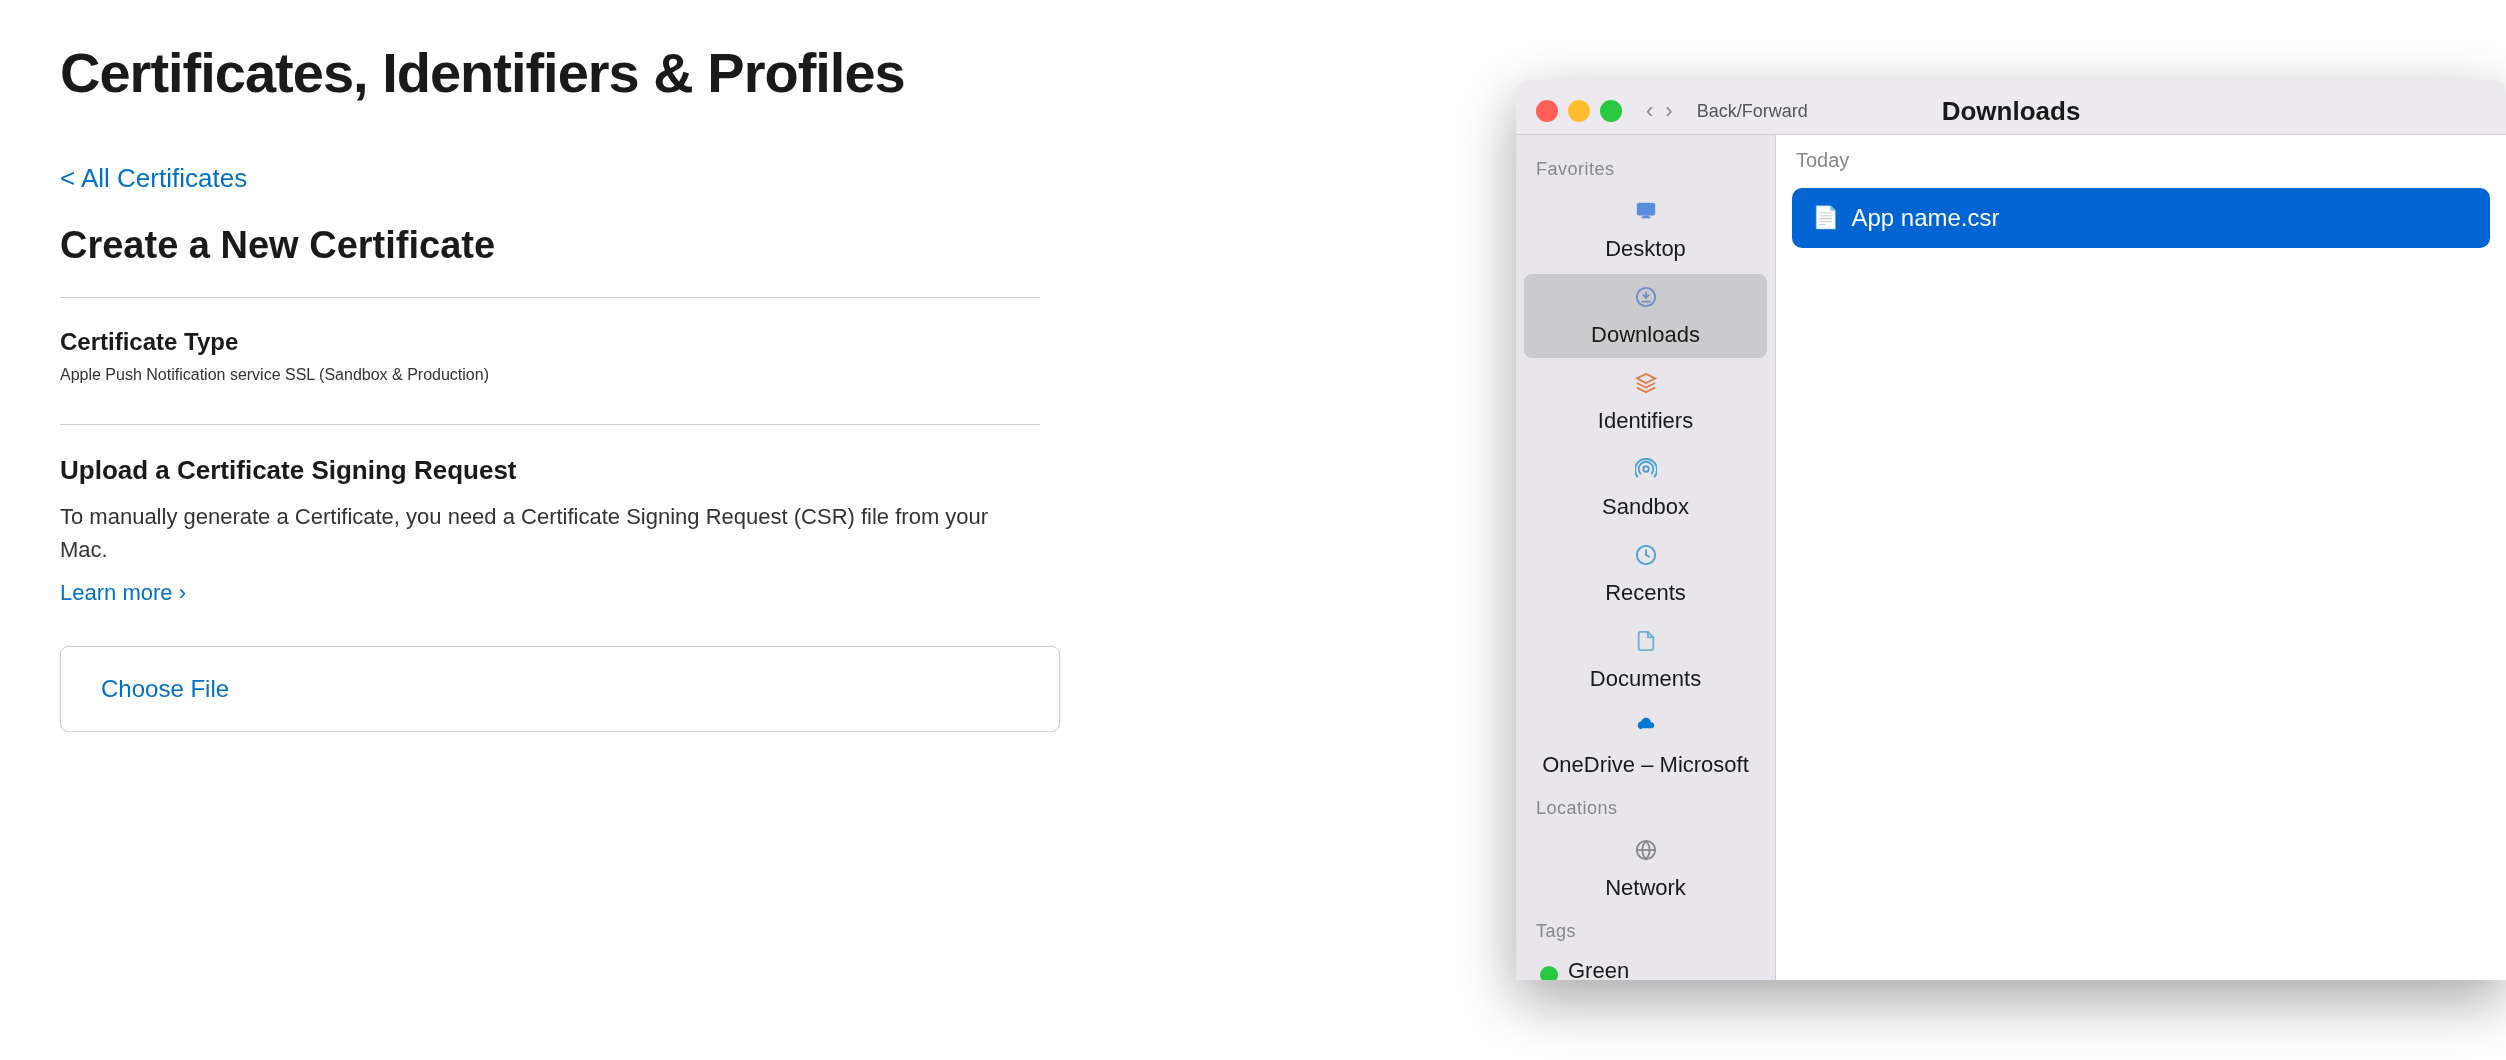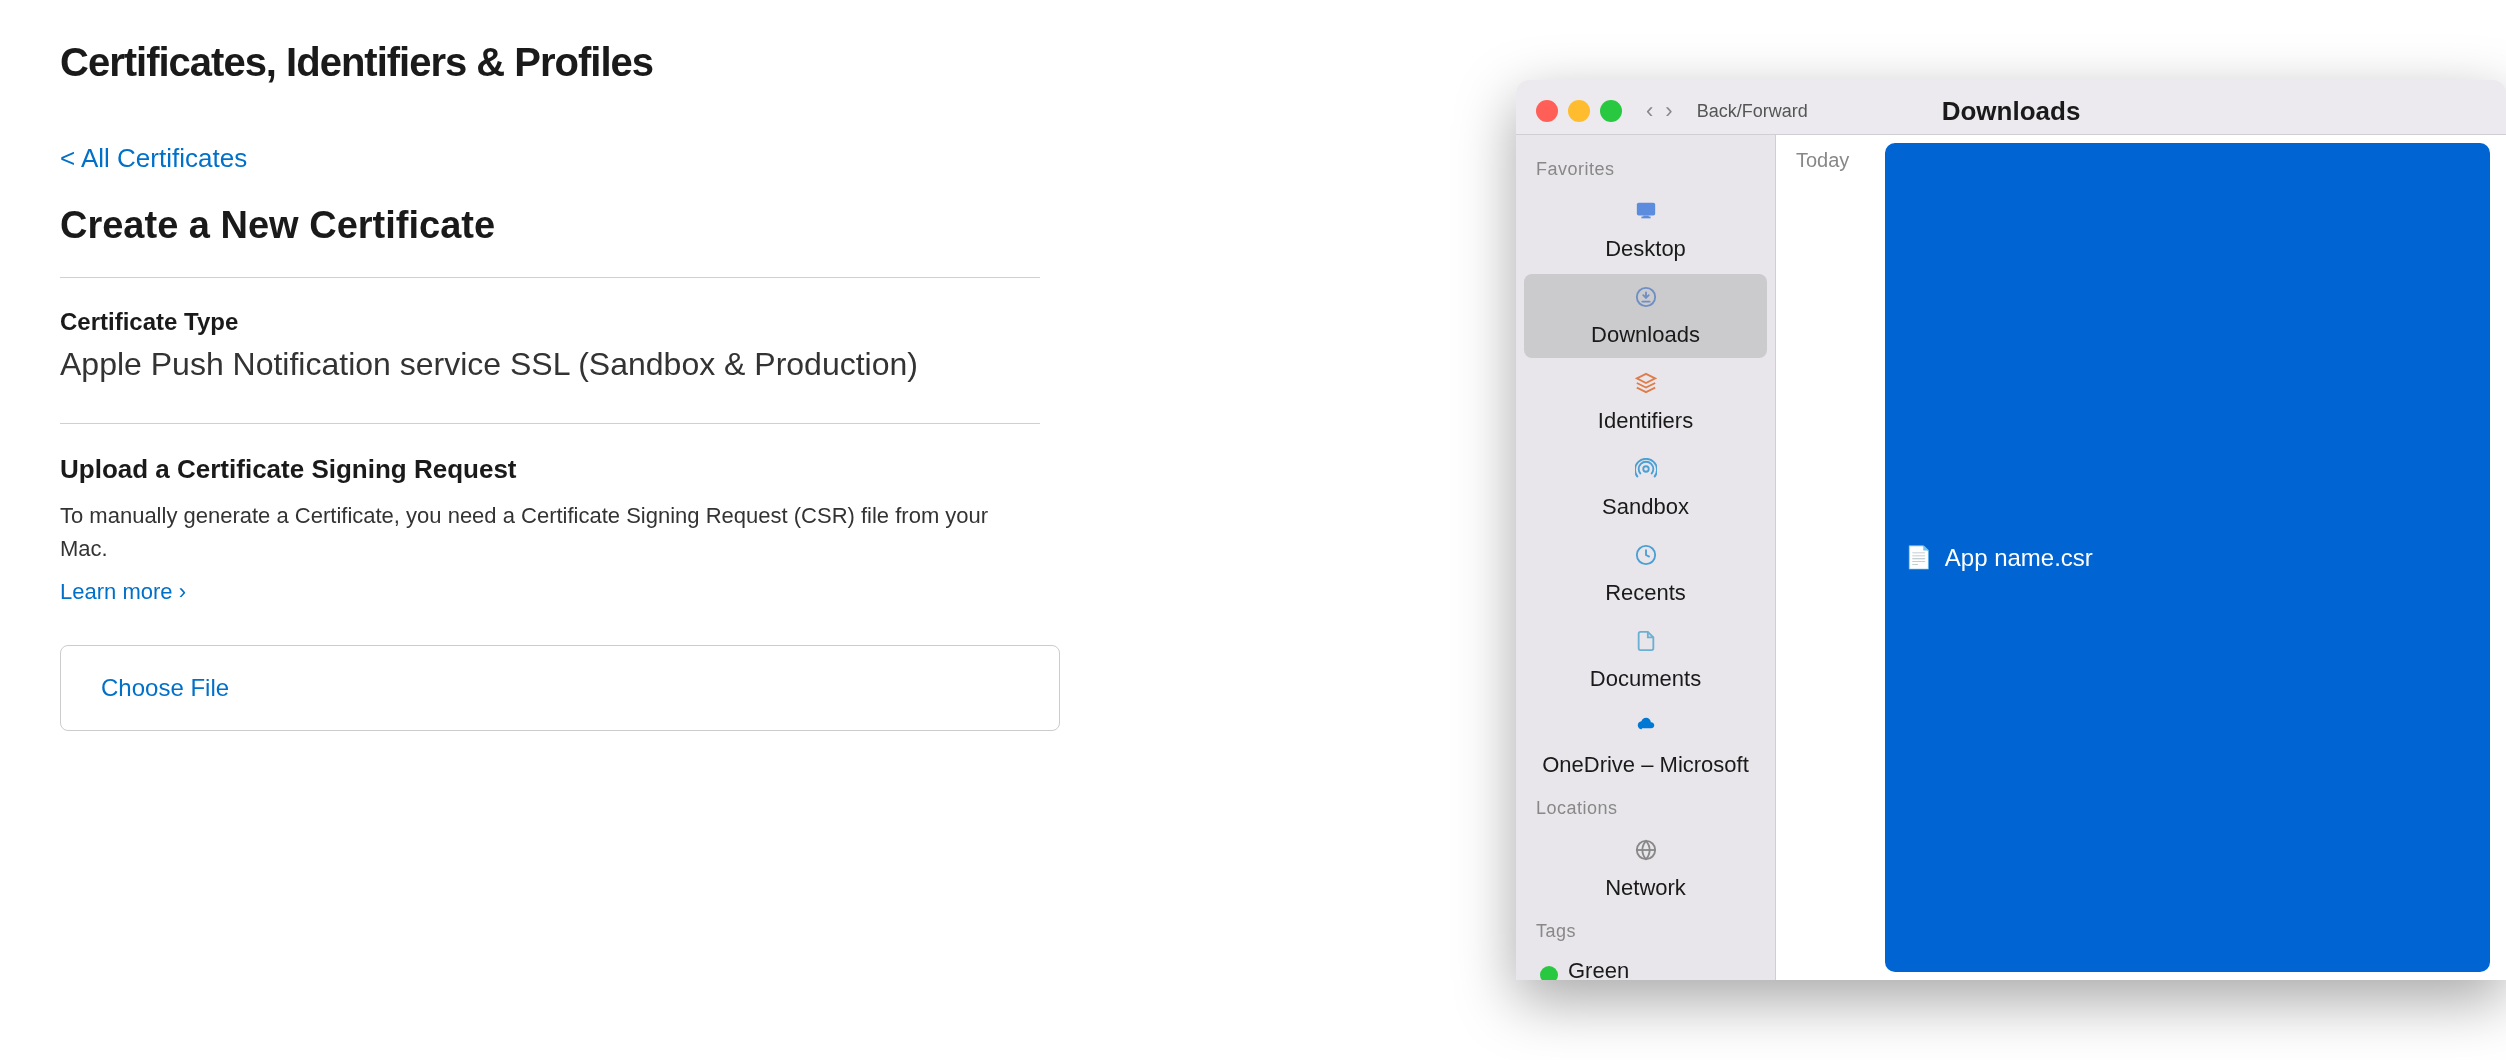--- a/index.html
+++ b/index.html
@@ -12,21 +12,21 @@
       position: relative;
     }
 
     
     .main-content {
       padding: 40px 60px;
       max-width: 1100px;
     }
 
     .page-title {
-      font-size: 40px;
+      font-size: 56px;
       font-weight: 700;
       color: #1a1a1a;
       margin-bottom: 50px;
       letter-spacing: -1px;
     }
 
     .back-link {
       color: #0070c9;
       font-size: 26px;
       text-decoration: none;
@@ -53,21 +53,21 @@
     }
 
     .field-label {
       font-size: 24px;
       font-weight: 700;
       color: #1a1a1a;
       margin-bottom: 10px;
     }
 
     .field-value {
-      font-size: 32px;
+      font-size: 16px;
       color: #333;
     }
 
     .upload-section {
       margin-bottom: 40px;
     }
 
     .upload-title {
       font-size: 26px;
       font-weight: 700;
@@ -232,21 +232,21 @@
     .icon-recents { color: #4a9fd4; }
     .icon-documents { color: #6ab0d4; }
     .icon-onedrive { color: #0078d4; }
     .icon-network { color: #888; }
 
     
     .finder-main {
       flex: 1;
       background: #ffffff;
       display: flex;
-      flex-direction: row;
+      flex-direction: column;
     }
 
     .finder-section-label {
       font-size: 20px;
       color: #888;
       font-weight: 500;
       padding: 14px 20px 8px;
     }
 
     .file-item {

